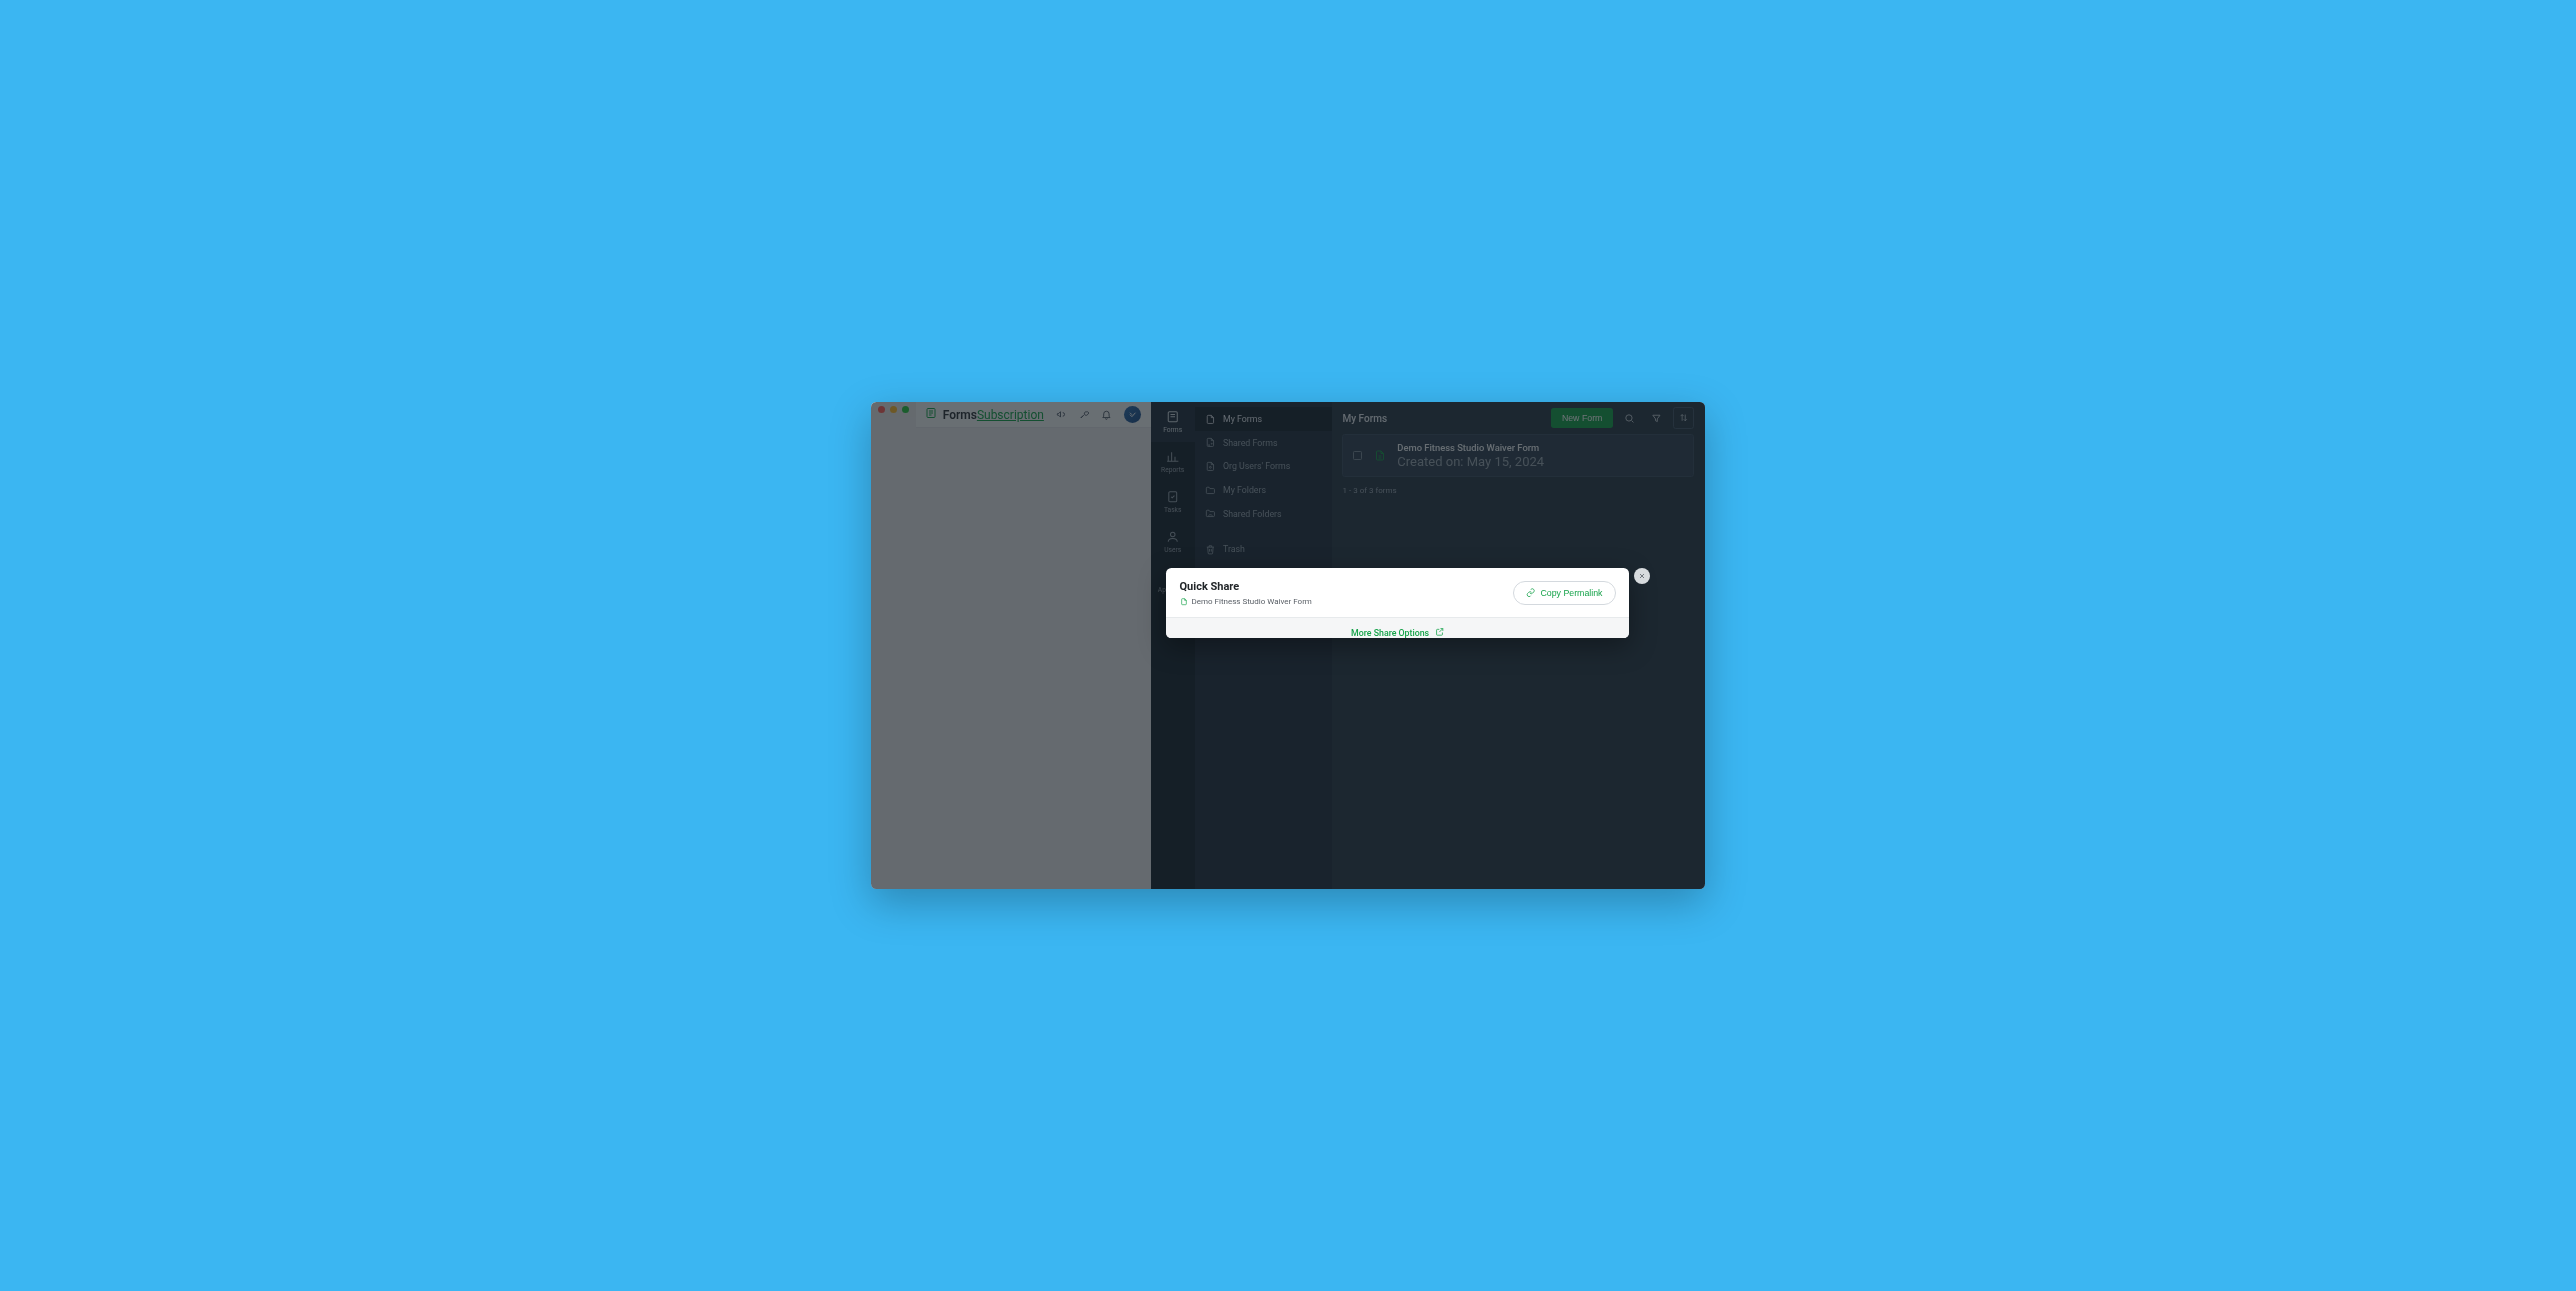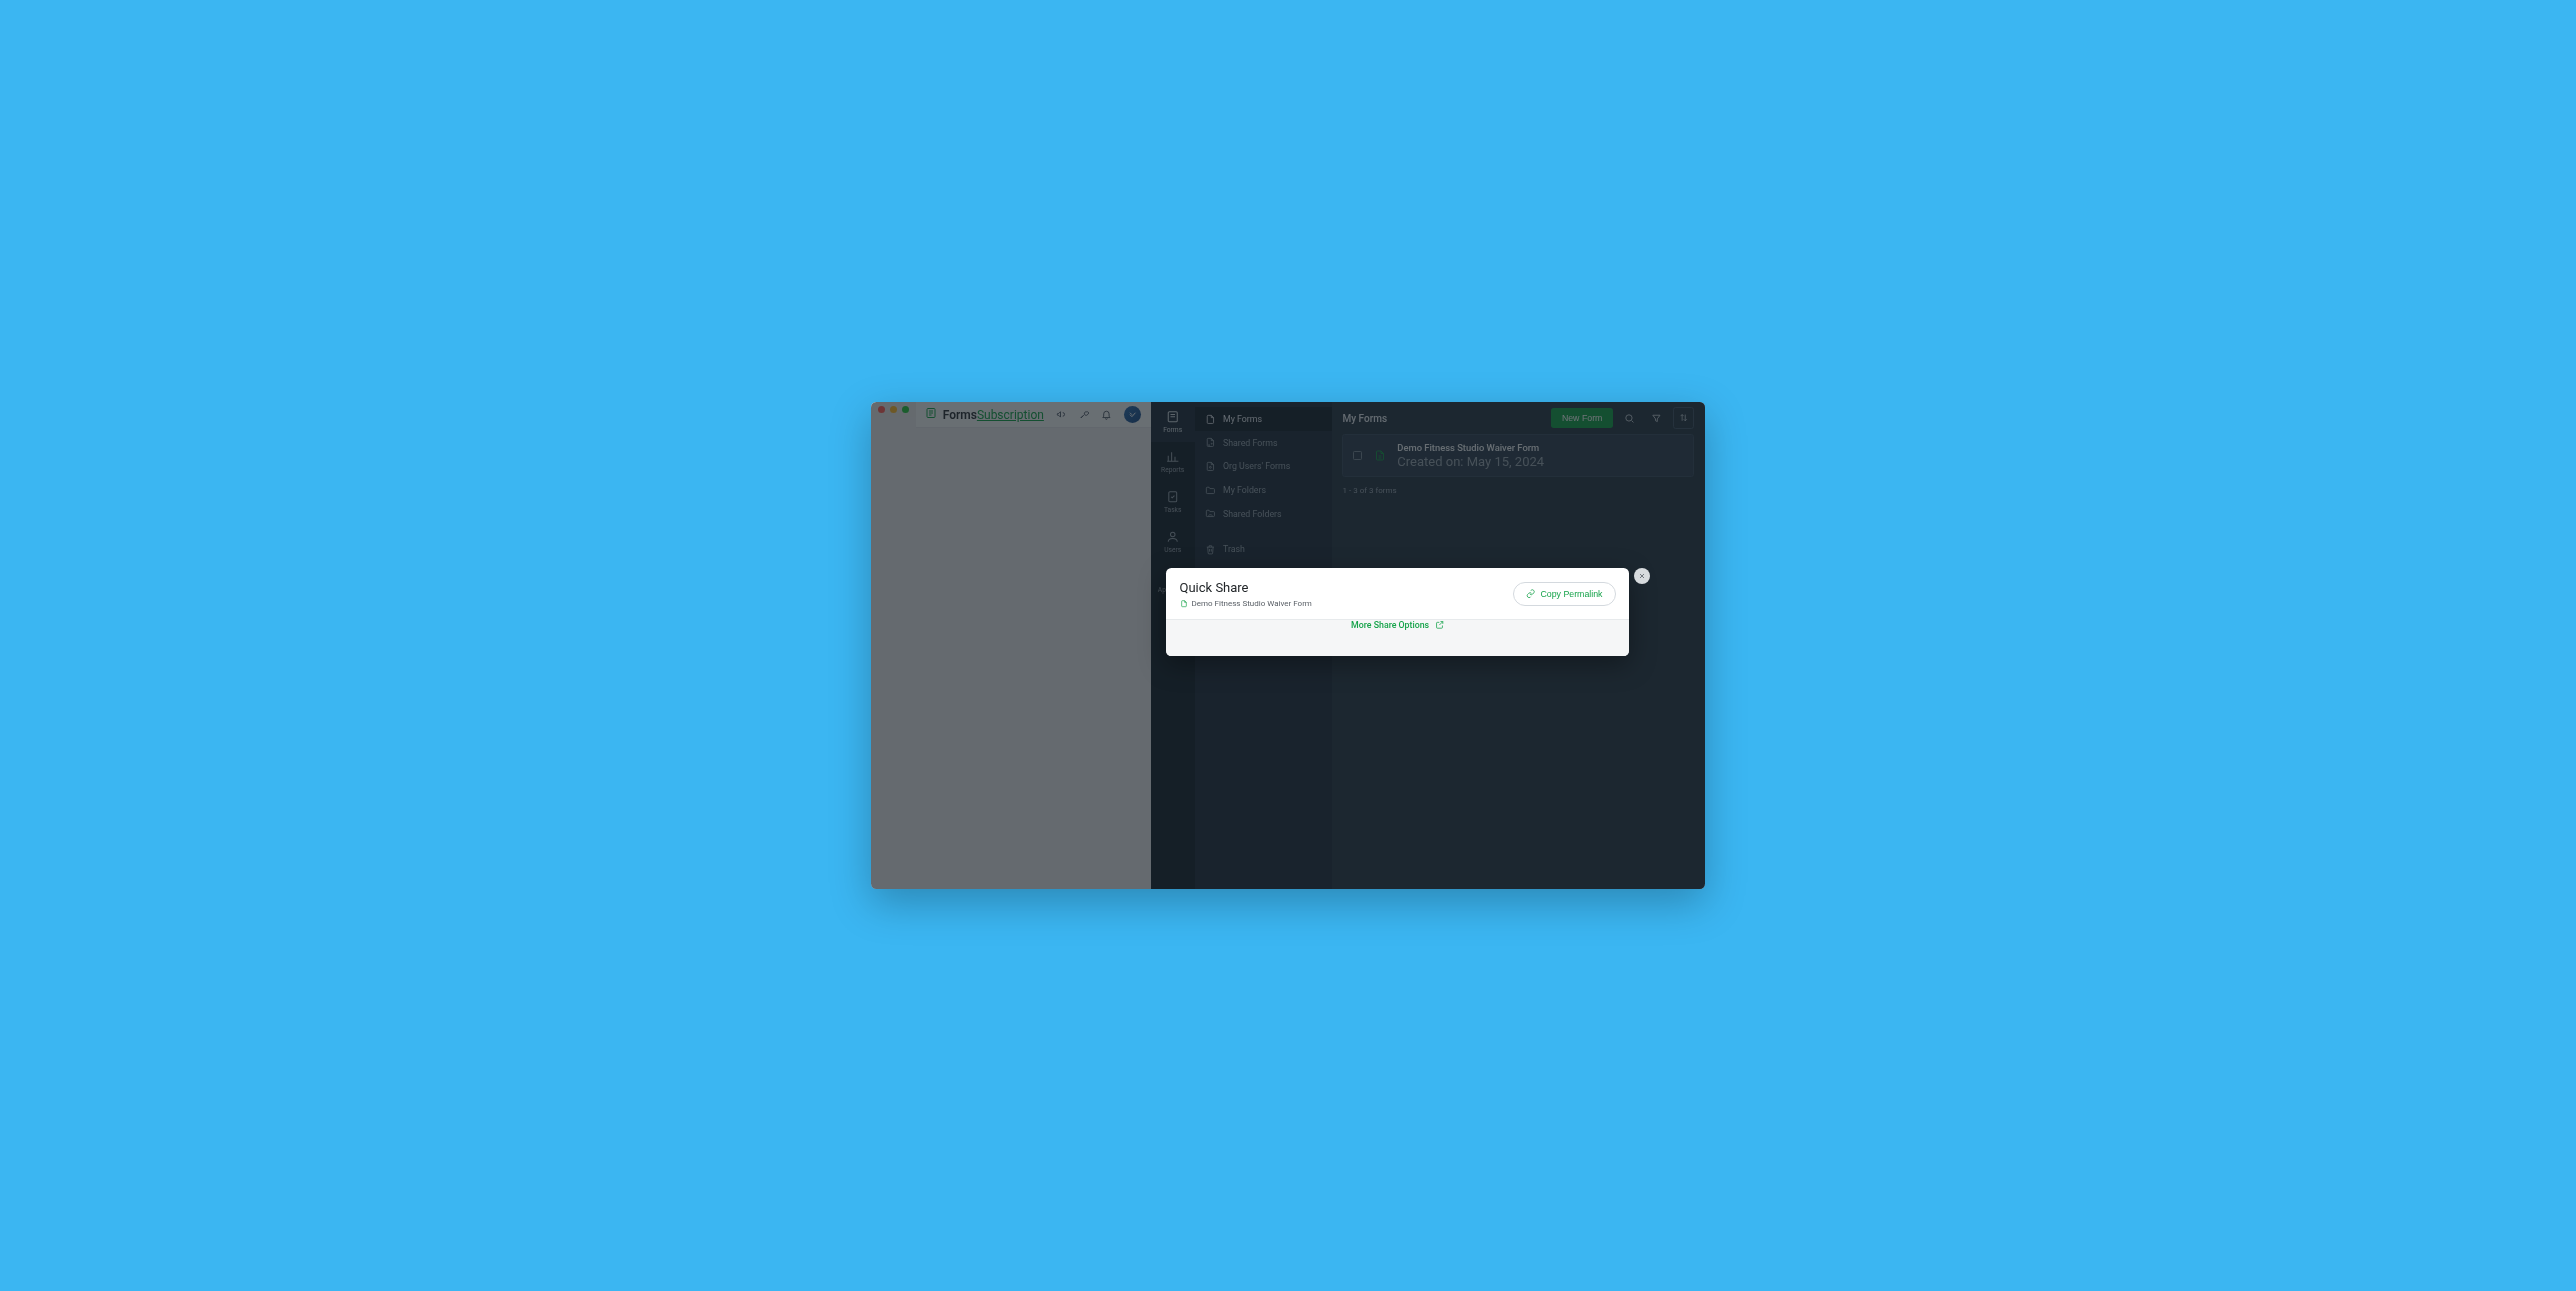--- a/index.html
+++ b/index.html
@@ -166,35 +166,35 @@
     overflow:hidden;
     box-shadow: 0 8px 27px rgba(0,0,0,.35);
   }
   .modal-top {
     padding: 12px 13.5px 10.8px 13.5px;
     display:flex;
     justify-content: space-between;
     align-items: center;
     gap: 10.8px;
   }
-  .modal-title { font-size:13px; font-weight:400; color:#222629; }
+  .modal-title { font-size:11px; font-weight:700; color:#222629; }
   .modal-sub-row { display:flex; align-items:center; gap:4px; margin-top:4px; color:#595f66; font-size:8px; }
   .modal-sub-row svg { color:#16a34a; }
   .copy-btn {
     display:flex; align-items:center; gap:5.4px;
     border:0.7px solid #d4d9de; background:#fff; color:#16a34a;
     border-radius: 13.5px; padding: 5.4px 12px; font-size:8.8px; font-weight:500;
     cursor:pointer;
   }
   .copy-btn svg { color:#16a34a; width:9.4px; height:9.4px; }
   .modal-bottom {
     background:#f5f6f7;
     border-top:0.7px solid #e7eaec;
-    height: 37px;
-    display:flex; align-items:flex-start; justify-content:center; gap:5.4px;
+    height: 21px;
+    display:flex; align-items:flex-end; justify-content:center; gap:5.4px;
     color:#16a34a; font-size:8.8px; font-weight:500;
   }
   .modal-bottom svg { width:9.4px; height:9.4px; }
   .close-btn {
     width:16px; height:16px; border-radius:50%;
     background:#d7dbde; color:#5a6168;
     display:flex; align-items:center; justify-content:center;
     cursor:pointer;
   }
 </style>

